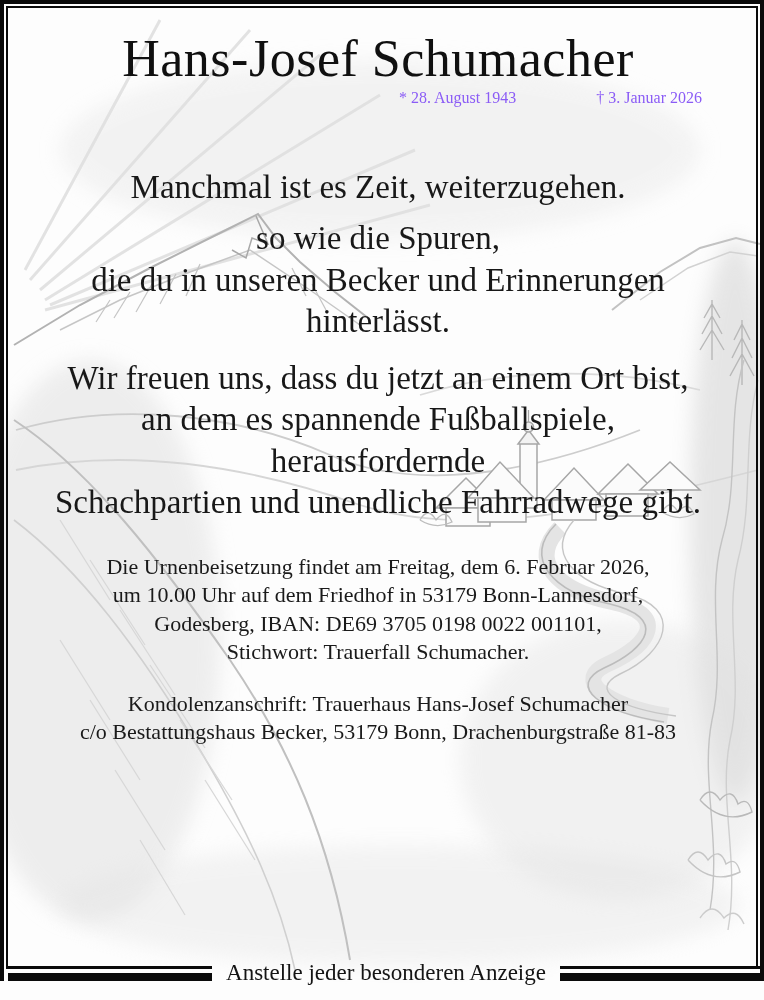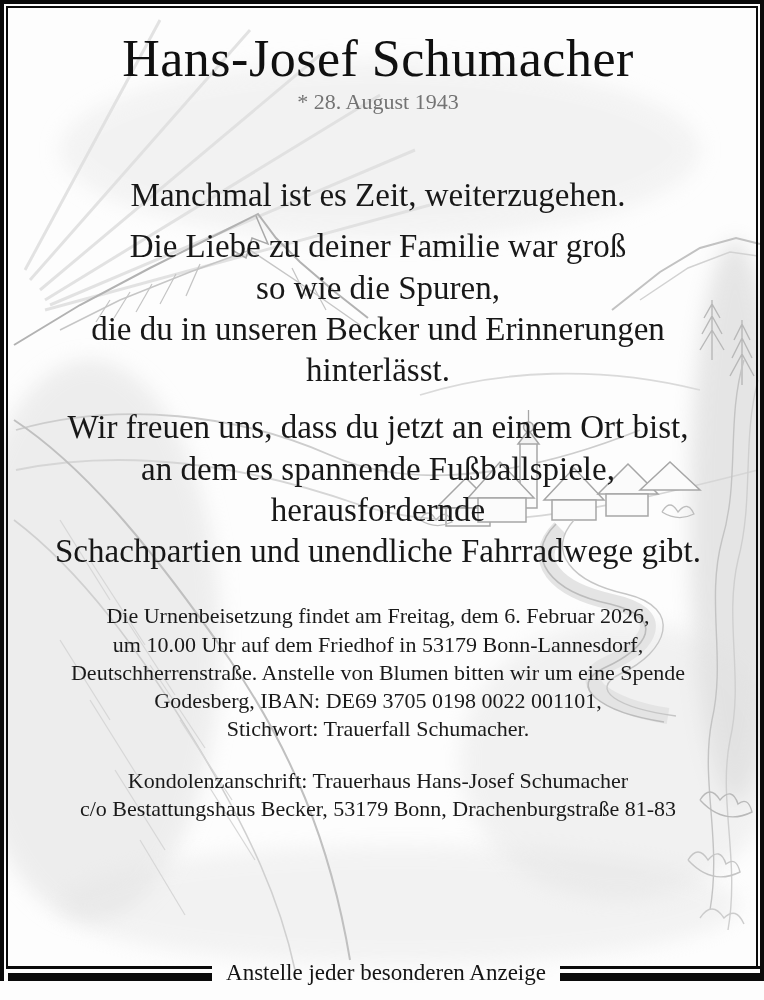--- a/index.html
+++ b/index.html
@@ -22,22 +22,22 @@
   }
   .content{
     position:absolute;left:8px;right:8px;top:8px;bottom:40px;
     z-index:1;text-align:center;padding:22px 54px 0 46px;box-sizing:border-box;
   }
   .title{
     margin:0;font-size:52px;font-weight:400;line-height:1.1;
     letter-spacing:0.5px;color:#101010;
   }
   .dates{
-    margin-top:2px;display:flex;justify-content:center;gap:80px;
-    font-size:22px;color:#737373;
+    margin-top:2px;display:flex;justify-content:flex-end;gap:80px;
+    font-size:16px;color:#8b5cf6;
   }
   .verse{margin:0;font-size:33px;line-height:1.25;color:#181818;}
   .verse-1{margin-top:60px;}
   .verse-2{margin-top:10px;}
   .verse-3{margin-top:16px;text-align:center;}
   .mourners{margin:52px 0 0 0;font-size:25px;line-height:1.27;color:#181818;}
   .small{font-size:22px;line-height:1.28;color:#1a1a1a;}
   .funeral{margin:30px 0 0 0;}
   .condolence{margin:24px 0 0 0;}
   .line{display:block;}
@@ -172,43 +172,42 @@
   </svg>
 
   <div class="outer-frame"></div>
   <div class="inner-frame"></div>
 
   <div class="content">
     <h1 class="title">Hans-Josef Schumacher</h1>
 
     <div class="dates">
       <span>* 28. August 1943</span>
+      <span>† 3. Januar 2026</span>
     </div>
 
     <p class="verse verse-1">
       <span class="line">Manchmal ist es Zeit, weiterzugehen.</span>
     </p>
 
     <p class="verse verse-2">
-      <span class="line">Die Liebe zu deiner Familie war groß</span>
       <span class="line">so wie die Spuren,</span>
       <span class="line">die du in unseren Becker und Erinnerungen hinterlässt.</span>
     </p>
 
     <p class="verse verse-3">
       <span class="line">Wir freuen uns, dass du jetzt an einem Ort bist,</span>
       <span class="line">an dem es spannende Fußballspiele, herausfordernde</span>
       <span class="line">Schachpartien und unendliche Fahrradwege gibt.</span>
     </p>
 
 
     <p class="small funeral">
       <span class="line">Die Urnenbeisetzung findet am Freitag, dem 6. Februar 2026,</span>
       <span class="line">um 10.00 Uhr auf dem Friedhof in 53179 Bonn-Lannesdorf,</span>
-      <span class="line">Deutschherrenstraße. Anstelle von Blumen bitten wir um eine Spende</span>
       <span class="line">Godesberg, IBAN: DE69 3705 0198 0022 001101,</span>
       <span class="line">Stichwort: Trauerfall Schumacher.</span>
     </p>
 
     <p class="small condolence">
       <span class="line">Kondolenzanschrift: Trauerhaus Hans-Josef Schumacher</span>
       <span class="line">c/o Bestattungshaus Becker, 53179 Bonn, Drachenburgstraße 81-83</span>
     </p>
   </div>
 

